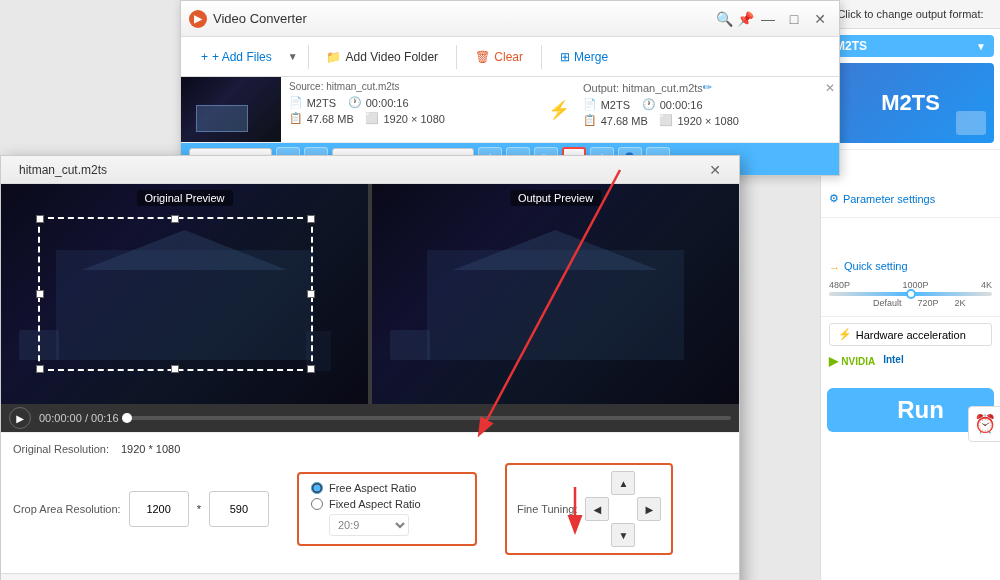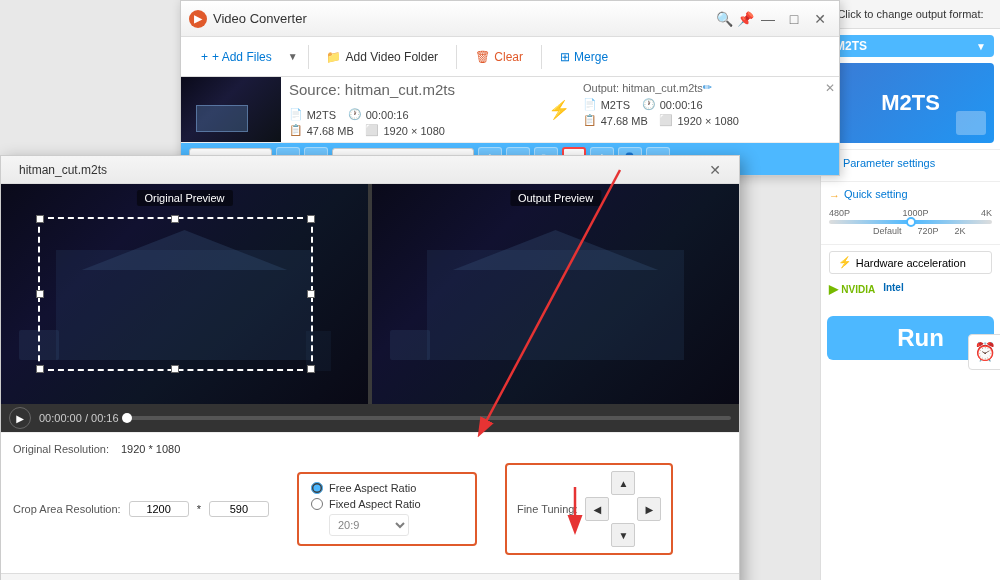--- a/index.html
+++ b/index.html
@@ -112,23 +112,23 @@
       background: rgba(100,150,200,0.3);
       border: 1px solid rgba(150,200,255,0.4);
     }
 
     .file-info {
       flex: 1;
       padding: 4px 8px;
       background: white;
     }
     .file-info-header {
-      font-size: 15px;
+      font-size: 10px;
       color: #666;
-      margin-bottom: 10px;
+      margin-bottom: 4px;
     }
     .file-meta {
       display: flex; gap: 12px;
       font-size: 11px; color: #444;
     }
     .file-meta-item {
       display: flex; align-items: center; gap: 4px;
     }
 
     .file-divider {
@@ -252,20 +252,21 @@
     }
 
     .panel-section {
       padding: 6px 8px;
       border-top: 1px solid #eee;
     }
     .panel-section-title {
       font-size: 11px; color: #0078d4;
       display: flex; align-items: center; gap: 4px;
       margin-bottom: 6px;
+      margin-top: 36px;
     }
     .quality-slider-container {
       padding: 2px 0;
     }
     .quality-labels {
       display: flex; justify-content: space-between;
       font-size: 9px; color: #666;
       margin-bottom: 2px;
     }
     .quality-slider {
@@ -487,21 +488,21 @@
     }
     .control-label {
       font-size: 11px; color: #555;
       min-width: 100px;
     }
     .control-value {
       font-size: 11px; color: #333;
     }
     .input-box {
       width: 60px;
-      height: 16px;
+      height: 36px;
       border: 1px solid #ccc;
       border-radius: 3px;
       font-size: 11px;
       padding: 0 4px;
       text-align: center;
     }
     .input-separator {
       font-size: 11px; color: #333;
     }
 

